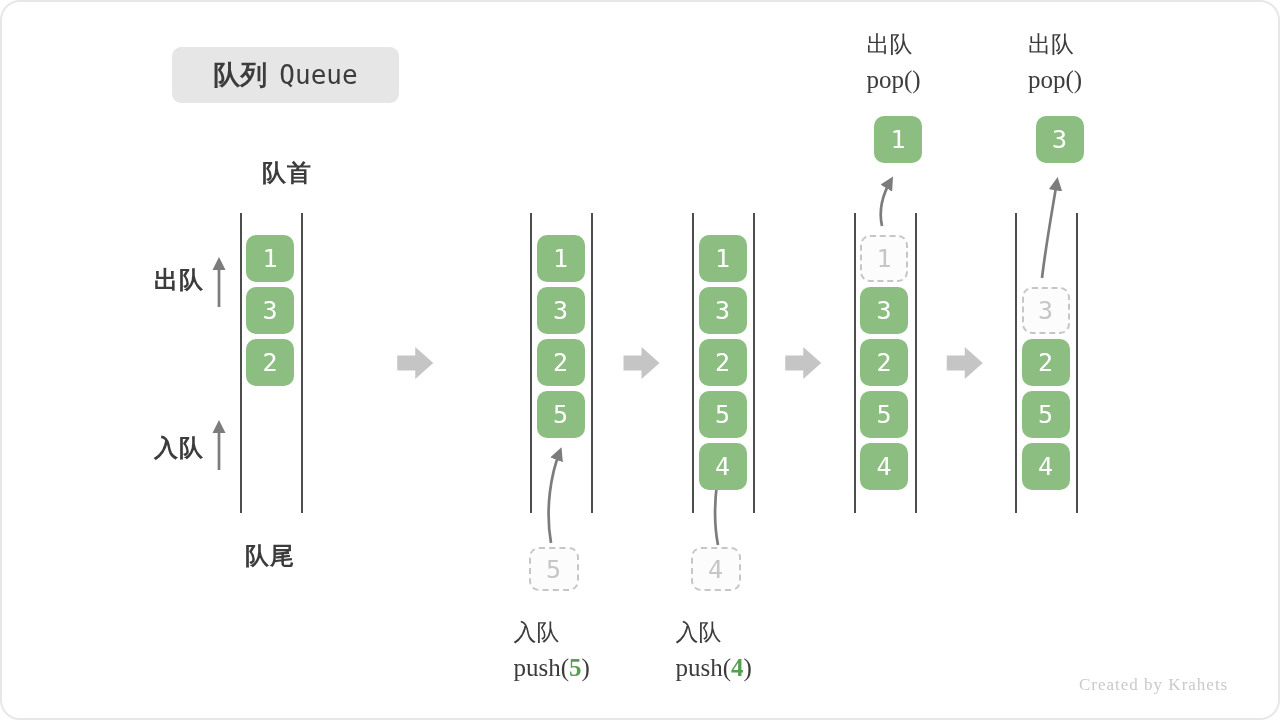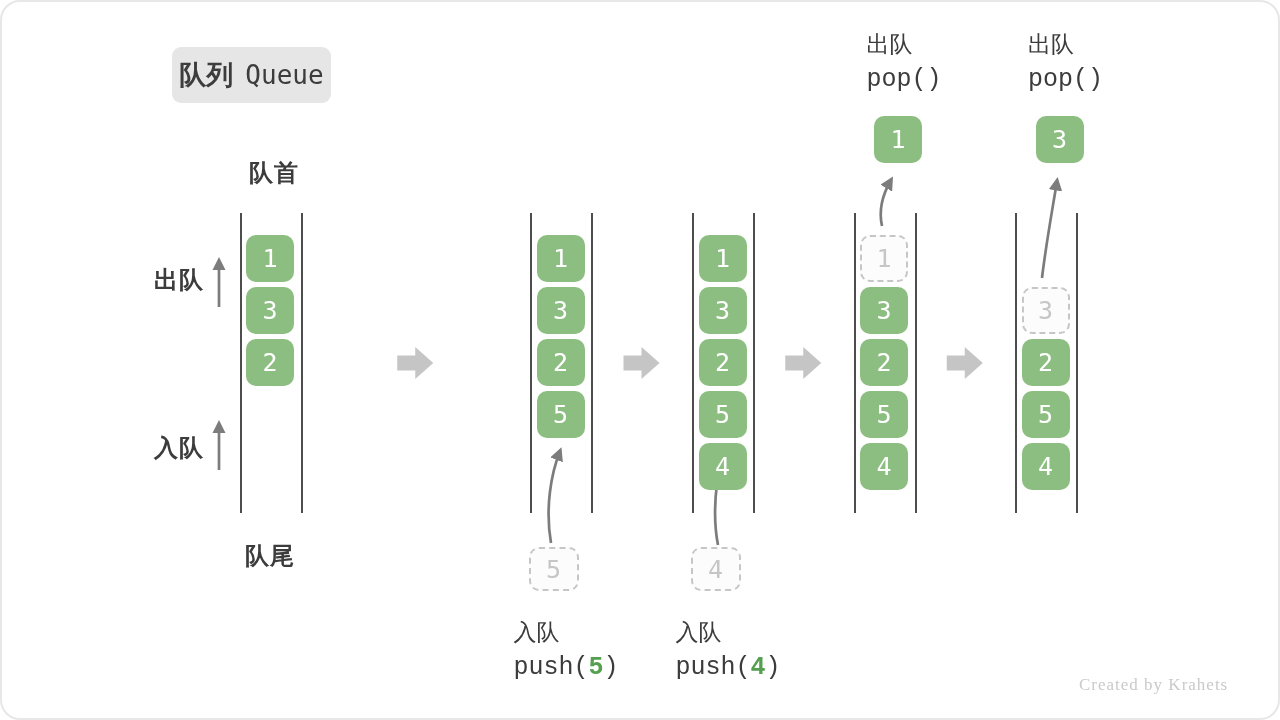--- a/index.html
+++ b/index.html
@@ -2,30 +2,30 @@
 <html><head>
 <meta charset="utf-8">
 <style>
   html, body { margin: 0; padding: 0; background: #ffffff; }
   #canvas {
     position: relative; width: 1280px; height: 720px; box-sizing: border-box;
     background: #ffffff; border: 2px solid #e7e7e7; border-radius: 20px; overflow: hidden;
     font-family: "DejaVu Sans", "Liberation Sans", sans-serif;
   }
   .badge {
-    position: absolute; left: 170px; top: 45px; width: 159px; height: 56px;
+    position: absolute; left: 170px; top: 45px; width: 227px; height: 56px;
     background: var(--badge-bg); border-radius: 9px;
     display: flex; align-items: center; justify-content: center; gap: 12px;
   }
   .badge-zh { font-weight: bold; font-size: 27px; color: var(--ink); }
   .badge-en { font-family: "DejaVu Sans Mono", "Liberation Mono", monospace; font-size: 26px; color: var(--ink); }
   .cjk { position: absolute; font-weight: bold; font-size: 24px; color: var(--ink); letter-spacing: 1px; }
   .op-block { position: absolute; }
   .op-zh { font-size: 23px; color: var(--ink); line-height: 29px; margin-bottom: 6px; }
-  .op-code { font-family: Liberation Mono, monospace; font-size: 25px; color: var(--ink); line-height: 30px; }
+  .op-code { font-family: Liberation Serif, serif; font-size: 25px; color: var(--ink); line-height: 30px; }
   .op-code .accent { color: var(--accent); font-weight: bold; }
   .vline { position: absolute; top: 211px; height: 300px; width: 2px; background: #4d4d4d; }
   .cell {
     position: absolute; width: 48px; height: 47px; box-sizing: border-box; border-radius: 10px;
     background: var(--green); color: #ffffff;
     display: flex; align-items: center; justify-content: center;
     font-family: "DejaVu Sans Mono", "Liberation Mono", monospace; font-size: 25px;
   }
   .cell.ghost { background: #fcfcfc; border: 2.5px dashed var(--ghost); color: var(--ghost); }
   #overlay { position: absolute; left: 0; top: 0; pointer-events: none; }
@@ -39,21 +39,21 @@
 </head>
 <body>
 
 <div id="canvas" style="--green: #8dbe81; --accent: #55a050; --ghost: #c6c6c6; --arrow: #7c7c7c; --ink: #3c3c3c; --badge-bg: #e6e6e6; --wm: #cacaca;">
 
   <div class="badge">
     <span class="badge-zh">队列</span>
     <span class="badge-en">Queue</span>
   </div>
 
-  <div class="cjk" style="left:247px; top:155px;">队首</div>
+  <div class="cjk" style="left:260px; top:155px;">队首</div>
   <div class="cjk" style="left:243px; top:538px;">队尾</div>
   <div class="cjk" style="left:152px; top:262px;">出队</div>
   <div class="cjk" style="left:152px; top:430px;">入队</div>
 
   <svg id="overlay" width="1280" height="720">
     <defs>
       <marker id="ah" viewBox="0 0 10 10" refX="7" refY="5" markerWidth="5" markerHeight="5" orient="auto">
         <path d="M0,0 L10,5 L0,10 z" fill="#7c7c7c"></path>
       </marker>
     </defs>

